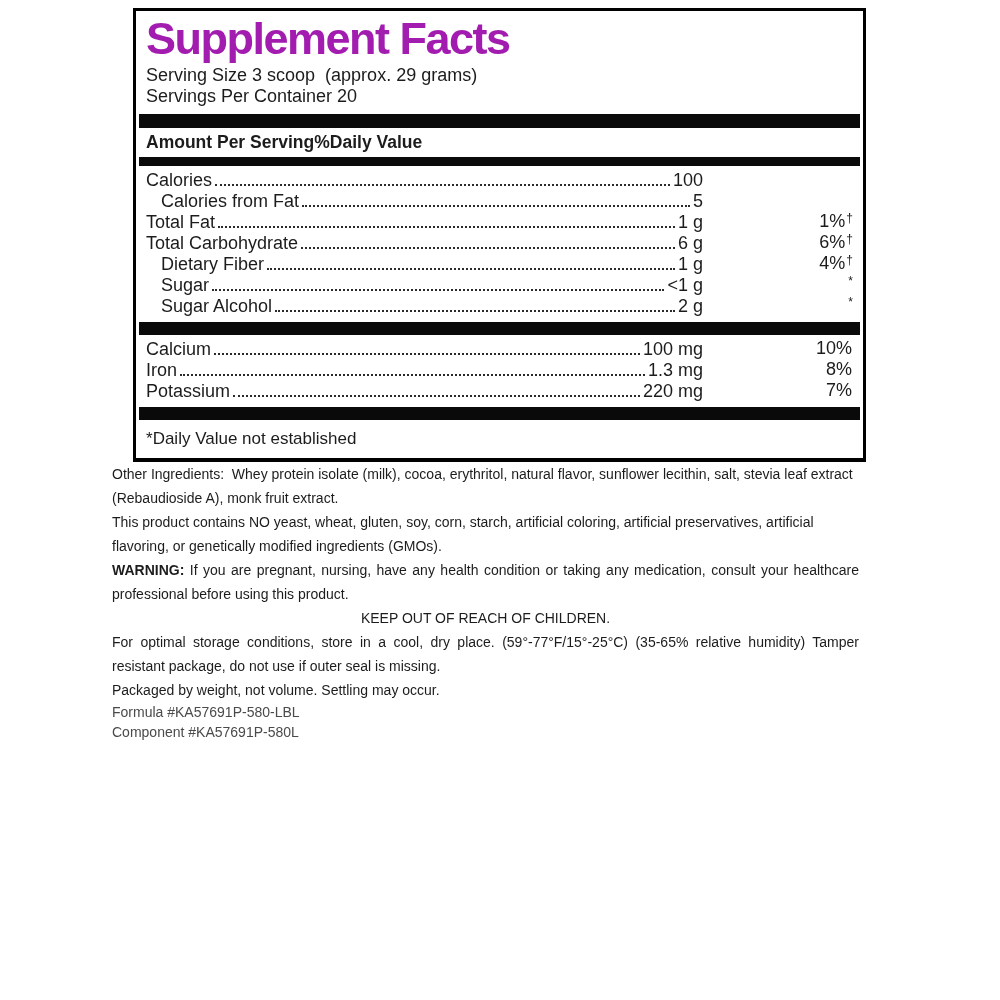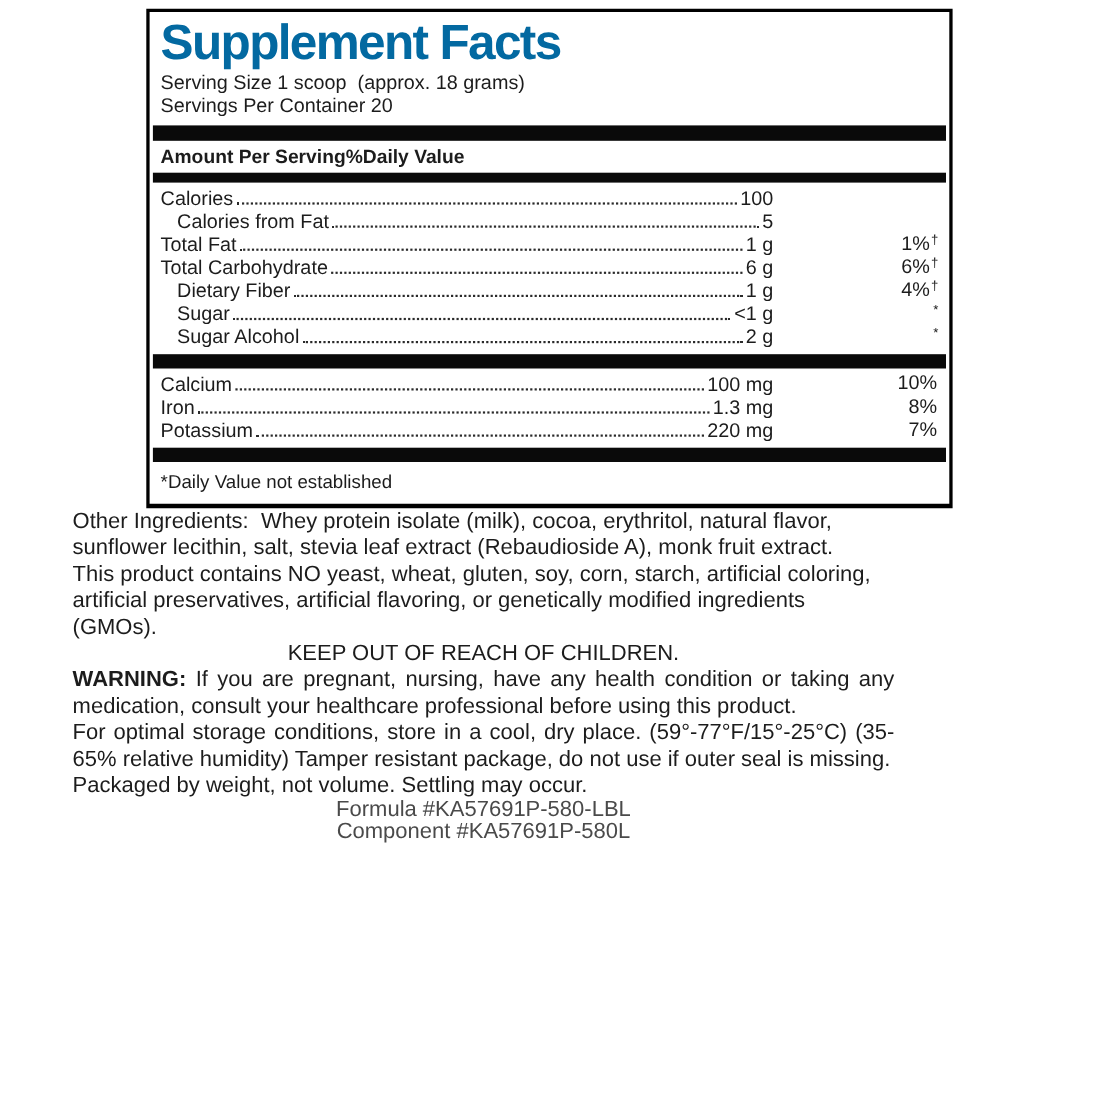--- a/index.html
+++ b/index.html
@@ -20,21 +20,21 @@
     border-bottom-width:4px;
     padding:4px 10px 8px 10px;
     background:#fff;
   }
   .facts-title{
     font-size:45px;
     font-weight:900;
     letter-spacing:-1.5px;
     line-height:48px;
     margin:0 0 2px 0;
-    color:#0369a1;
+    color:#a21caf;
   }
   .serving-line{
     font-size:18px;
     line-height:21px;
     white-space:pre-wrap;
   }
   .bar{background:#0a0a0a;margin-left:-7px;margin-right:-7px;}
   .bar-1{height:14px;margin-top:7px;}
   .bar-2{height:9px;}
   .bar-3{height:13px;margin-top:4px;}
@@ -64,43 +64,43 @@
   }
   .supmark{
     font-size:12px;
     position:relative;top:-5px;
     margin-left:1px;
   }
   .footnotes{font-size:17px;line-height:22px;padding-top:2px;}
   .footnotes .fnmark{font-size:12px;position:relative;top:-4px;}
   
   .content{
-    margin-left:66px;
+    margin-left:112px;
     width:747px;
-    font-size:20px;
+    font-size:14px;
   }
   .content p{margin:0;}
   .para{line-height:24px;margin-top:11px;}
   .prewrap{white-space:pre-wrap;}
   .justify{text-align:justify;}
   .center{text-align:center;}
   .bold{font-weight:bold;}
   .mfg-block{line-height:21.5px;margin-top:12px;text-align:center;}
   .keep-out{margin-top:15px;}
   .muted{color:#4a4a4a;}
-  .formula-line{text-align:center;margin-top:17px;line-height:20px;}
+  .formula-line{text-align:left;margin-top:17px;line-height:20px;}
 </style>
 </head>
 <body>
 
 <div class="page">
 
   <div class="facts-box">
     <div class="facts-title">Supplement Facts</div>
-    <div class="serving-line">Serving Size 1 scoop  (approx. 18 grams)</div>
+    <div class="serving-line">Serving Size 3 scoop  (approx. 29 grams)</div>
     <div class="serving-line">Servings Per Container 20</div>
 
     <div class="bar bar-1"></div>
 
     <div class="facts-header">
       <span>Amount Per Serving</span>
       <span>%Daily Value</span>
     </div>
 
     <div class="bar bar-2"></div>
@@ -181,23 +181,23 @@
   </div>
 
   <div class="content">
 
     <p class="para prewrap">Other Ingredients:  Whey protein isolate (milk), cocoa, erythritol, natural flavor, sunflower lecithin, salt, stevia leaf extract (Rebaudioside A), monk fruit extract.</p>
 
 
     <p class="para">This product contains NO yeast, wheat, gluten, soy, corn, starch, artificial coloring, artificial preservatives, artificial flavoring, or genetically modified ingredients (GMOs).</p>
 
 
+    <p class="para justify"><span class="bold">WARNING:</span> <span>If you are pregnant, nursing, have any health condition or taking any medication, consult your healthcare professional before using this product.</span></p>
+
     <p class="para center keep-out">KEEP OUT OF REACH OF CHILDREN.</p>
-
-    <p class="para justify"><span class="bold">WARNING:</span> <span>If you are pregnant, nursing, have any health condition or taking any medication, consult your healthcare professional before using this product.</span></p>
 
     <p class="para justify">For optimal storage conditions, store in a cool, dry place. (59°-77°F/15°-25°C) (35-65% relative humidity) Tamper resistant package, do not use if outer seal is missing.</p>
 
     <p class="para">Packaged by weight, not volume. Settling may occur.</p>
 
     <p class="formula-line muted">Formula #KA57691P-580-LBL</p>
     <p class="formula-line muted">Component #KA57691P-580L</p>
 
   </div>
 </div>

